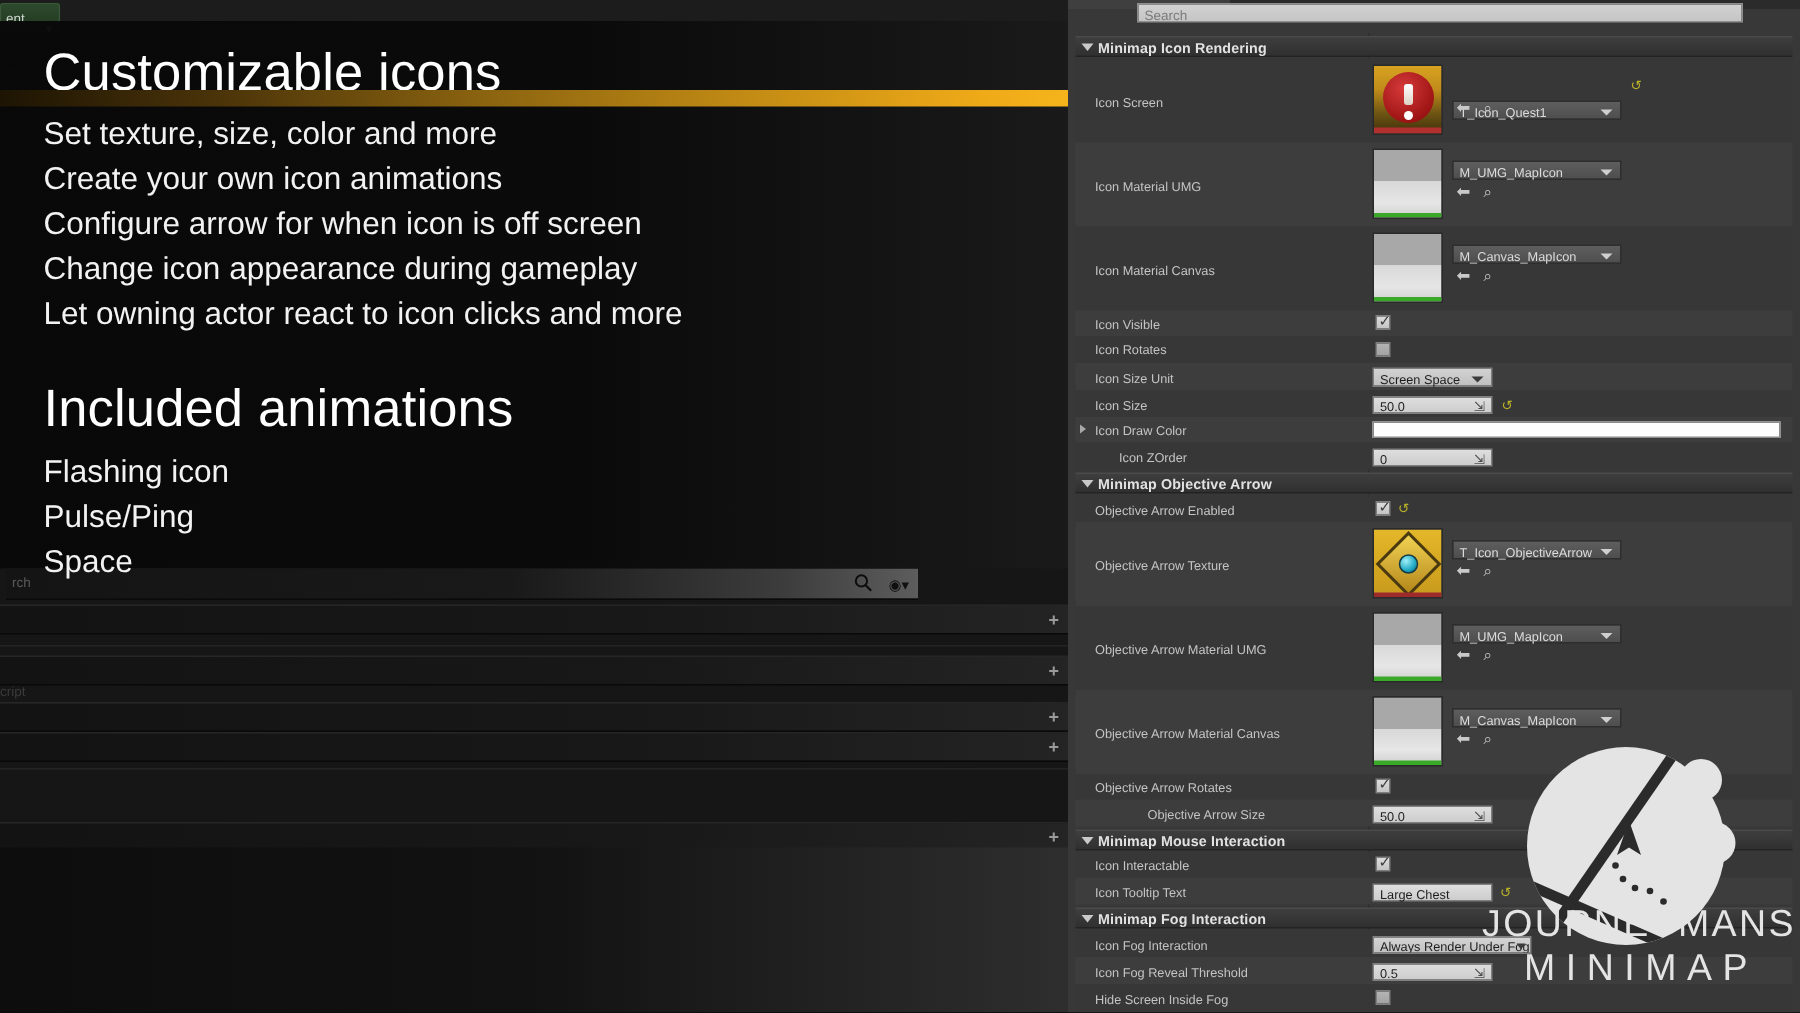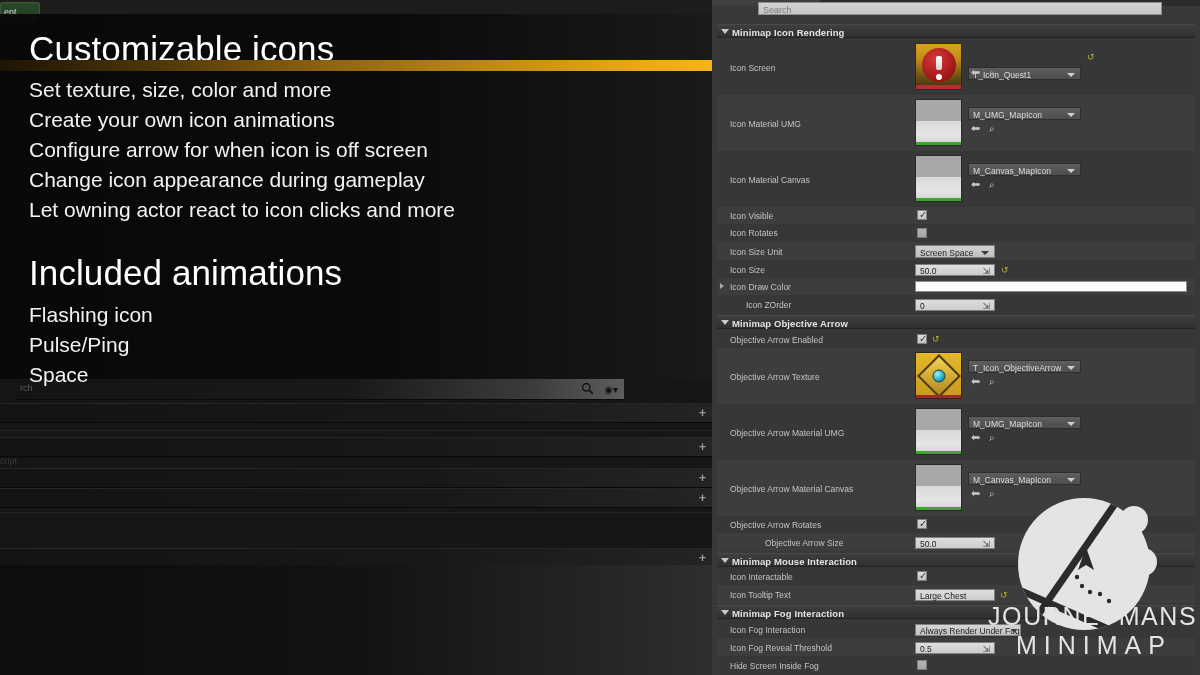--- a/index.html
+++ b/index.html
@@ -34,21 +34,21 @@
     border:1px solid #3a5a38;
     border-radius:2px;
     color:#cfd8cf; font-size:9px; line-height:19px; padding-left:3px;
     box-sizing:border-box;
   }
   .bp-toolbar-btn .cv { position:absolute; right:4px; top:7px; }
   .bp-side-label {
     position:absolute; left:0; font-size:8px; color:#4a4a4a;
   }
   .bp-search {
-    position:absolute; left:16px; top:378px; width:608px; height:20px;
+    position:absolute; left:4px; top:378px; width:608px; height:20px;
     background:linear-gradient(to right,#141414 0%,#191919 55%,#3c3c3c 85%,#5d5d5d 100%);
     border-top:1px solid #2a2a2a; border-bottom:1px solid #0a0a0a;
   }
   .bp-search .ph {
     position:absolute; left:4px; top:4px; font-size:9px; color:#5a5a5a;
   }
   .bp-search .mag {
     position:absolute; right:30px; top:3px; width:13px; height:13px;
   }
   .bp-search .eye {

